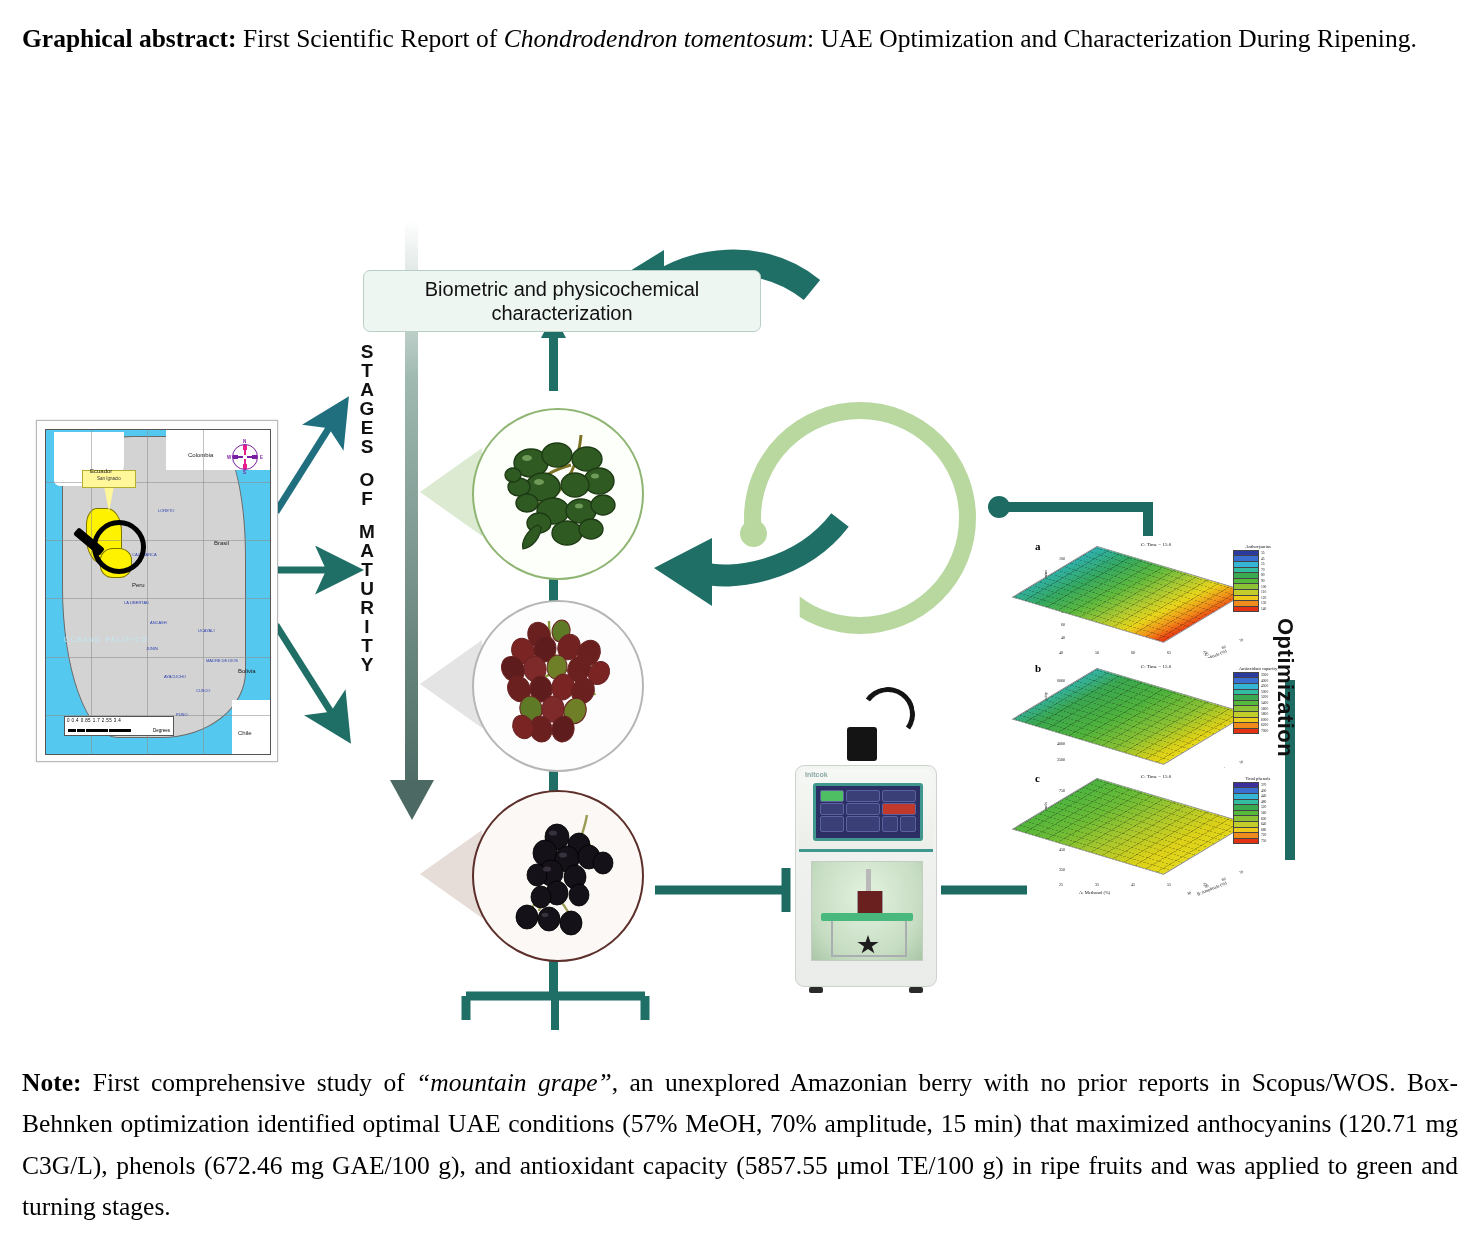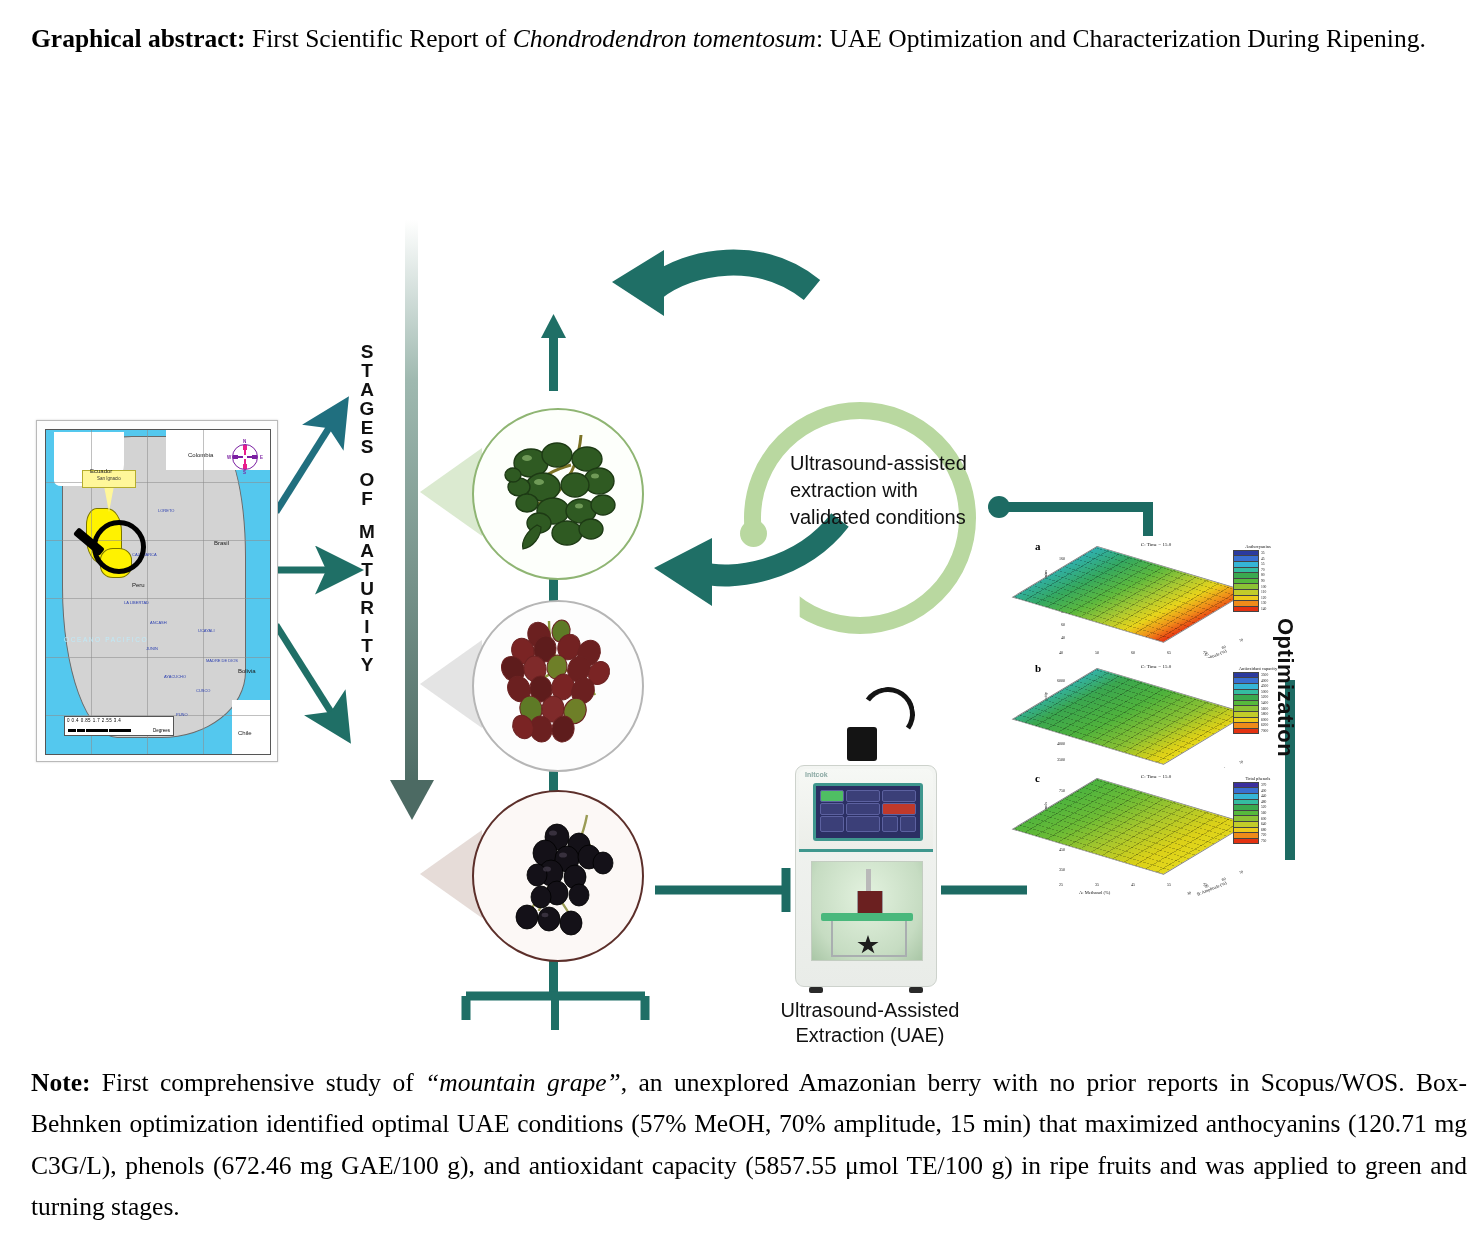--- a/index.html
+++ b/index.html
@@ -16,21 +16,20 @@
   
   .caption-block {
     position: absolute;
     left: 22px; width: 1436px;
     font-family: "Liberation Serif", serif;
     font-size: 25.5px;
     line-height: 1.62;
     color: #000;
     text-align: justify;
     text-justify: inter-word;
-    margin-left: 9px;
   }
   #title-block { top: 18px; }
   #note-block  { top: 1062px; }
   .lead { font-weight: bold; }
   .ital { font-style: italic; }
 
   
   #figure {
     position: absolute;
     left: 0; top: 120px;
@@ -577,20 +576,23 @@
     <span>M</span>
     <span>A</span>
     <span>T</span>
     <span>U</span>
     <span>R</span>
     <span>I</span>
     <span>T</span>
     <span>Y</span>
   </div>
 
+  <div class="flow-box" id="box-biometric">
+    <span>Biometric and physicochemical characterization</span>
+  </div>
 
   <div class="cone" id="cone-green"></div>
   <div class="cone" id="cone-turning"></div>
   <div class="cone" id="cone-ripe"></div>
 
   <div class="fruit-circle" id="circle-green">
     <svg width="150" height="150" viewBox="0 0 150 150">
       <g stroke="#7c7326" stroke-width="3" fill="none">
         <path d="M98,16 C96,40 88,58 76,72"></path>
         <path d="M88,46 C72,50 58,58 48,70"></path>
@@ -689,21 +691,20 @@
         <ellipse cx="64" cy="68" rx="4" ry="2.6"></ellipse>
         <ellipse cx="62" cy="114" rx="3.4" ry="2.2"></ellipse>
       </g>
     </svg>
   </div>
 
   <div id="uae-ring">
     <div class="ring"></div>
     <div class="cap-a"></div>
   </div>
-  <div id="uae-text">Ultrasound-assisted extraction with  validated conditions</div>
 
   <div class="conn-dot" id="dot-top"></div>
   <div class="conn-dot" id="dot-bot"></div>
 
   <div id="machine">
     <div class="cable"></div>
     <div class="cable-box"></div>
     <div class="body"></div>
     <div class="head"></div>
     <div class="brand">Inltcok</div>
@@ -721,21 +722,20 @@
     </div>
     <div class="chamber"></div>
     <div class="probe"></div>
     <div class="beaker"></div>
     <div class="plate"></div>
     <div class="stand"></div>
     <div class="star-knob"></div>
     <div class="foot l"></div>
     <div class="foot r"></div>
   </div>
-  <div id="machine-label">Ultrasound-Assisted Extraction (UAE)</div>
 
   <div id="plots">
 
     <div class="plot" id="plot-a">
       <div class="plot-letter">a</div>
       <div class="plot-top-label">C: Time = 15.0</div>
       <div class="ylabel">Anthocyanins</div>
       <div class="xlabel">A: Methanol (%)</div>
       <div class="zlabel">B: Amplitude (%)</div>
       <div class="ticksY">

